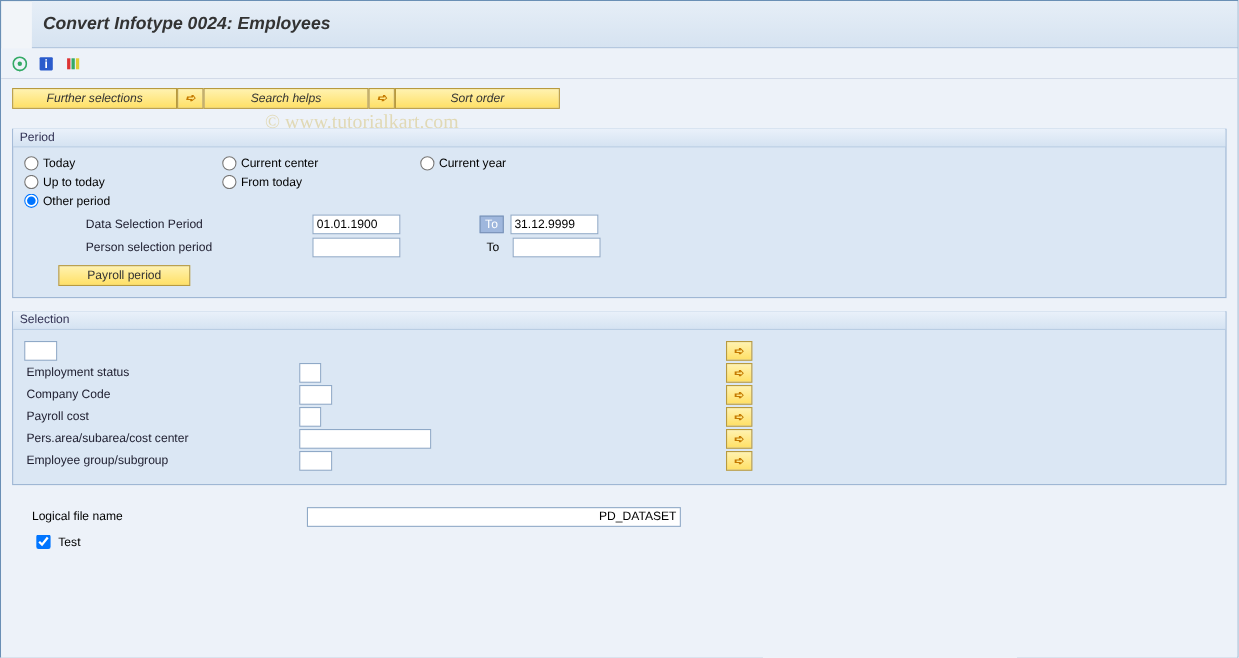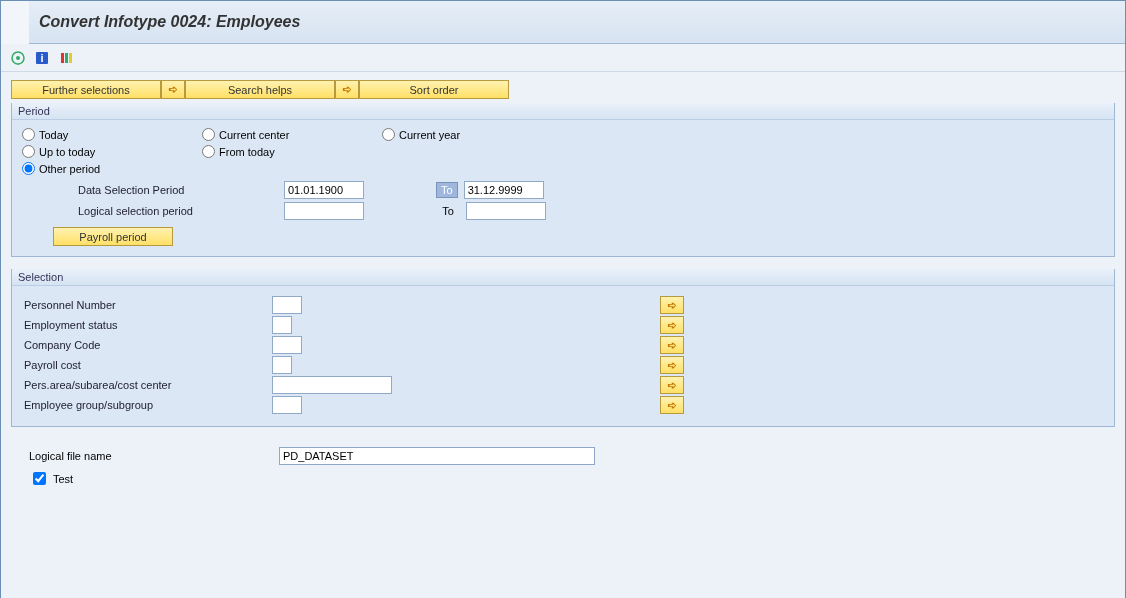--- a/index.html
+++ b/index.html
@@ -9,21 +9,21 @@
     background: linear-gradient(#e6eef7,#d6e3f1);
     border-bottom: 1px solid #9fb7d4; padding: 12px 10px;
     font-weight: bold; font-style: italic; font-size: 16px; color: #333; margin-left: 28px;
   }
   .toolbar {
     background: #edf2f9; border-bottom: 1px solid #cfd8e6;
     padding: 4px 8px; display: flex; gap: 6px; align-items: center; height: 28px;
   }
   .icon-btn { width: 18px; height: 18px; display:inline-flex; align-items:center; justify-content:center; cursor:pointer; }
   .workarea { padding: 8px 10px; background: #edf2f9; height: calc(100% - 22px - 28px); overflow:hidden; }
-  .action-row { display:flex; margin-bottom:4px; }
+  .action-row { display:flex; margin-bottom:18px;font-style:italic; }
   .gold-btn, .selector-btn {
     background: linear-gradient(#fff2b0,#ffe066);
     border: 1px solid #b89a3e; color:#333;
     height: 19px; display:inline-flex; align-items:center; justify-content:center;
     cursor:pointer;
   }
   .gold-btn { width: 150px; }
   .selector-btn { width: 24px; }
   .small-arrow { color:#c47a00; font-weight:bold; }
   .groupbox {
@@ -35,21 +35,21 @@
     border-bottom:1px solid #b9cde3; padding:2px 6px; color:#335;
   }
   .group-content { padding: 24px 10px 10px 10px; }
   .radio-grid { display:grid; grid-template-columns: 180px 180px 180px; row-gap:4px; margin-bottom:6px; }
   .radio-item { display:flex; align-items:center; gap:4px; }
   .radio-item input { margin:0; }
   .field-row { display:flex; align-items:center; margin:3px 0 3px 20px; gap: 6px; padding-left: 36px; }
   .field-row label.fl { width: 200px; color:#223; }
   .field-input { height:18px; border:1px solid #8fa9c7; background:#fff; padding:0 3px; }
   .w80 { width:80px; }
-  .w340 { width:316px; }
+  .w340 { width:340px;text-align:right; }
   .to-label { width:24px; text-align:center; }
   .to-hi { background:#9fb7dd; color:#fff; padding:1px 4px; border:1px solid #7a93b8; }
   .sel-row { display:flex; align-items:center; margin:2px 0; gap: 0; }
   .sel-row label.fl { width: 250px; color:#223; padding-left:2px; }
   .sel-arrow-col { margin-left: auto; margin-right: 420px; }
   .gold-arrow {
     width:24px; height:18px; background:linear-gradient(#fff2b0,#ffe066);
     border:1px solid #b89a3e; display:inline-flex; align-items:center; justify-content:center;
     cursor:pointer; color:#c47a00; font-weight:bold;
   }
@@ -141,35 +141,34 @@
             </label>
         </div>
         <div class="field-row">
           <label class="fl">Data Selection Period</label>
           <input class="field-input w80" value="01.01.1900" style="">
           <span style="width:60px;"></span>
           <span class="to-hi">To</span>
           <input class="field-input w80" value="31.12.9999" style="">
         </div>
         <div class="field-row">
-          <label class="fl">Logical selection period</label>
+          <label class="fl">Person selection period</label>
           <input class="field-input w80" value="" style="">
           <span style="width:60px;"></span>
           <span class="to-label">To</span>
           <input class="field-input w80" value="" style="">
         </div>
         <div class="gold-btn payroll-btn">Payroll period</div>
       </div>
     </div>
 
     <div class="groupbox">
       <div class="legend">Selection</div>
       <div class="group-content" id="sel-fields">
           <div class="sel-row">
-            <label class="fl">Personnel Number</label>
             <input class="field-input" style="width: 30px;">
             <div class="sel-arrow-col"><div class="gold-arrow">
                 <span>➪</span>
               </div></div>
           </div>
           <div class="sel-row">
             <label class="fl">Employment status</label>
             <input class="field-input" style="width: 20px;">
             <div class="sel-arrow-col"><div class="gold-arrow">
                 <span>➪</span>

